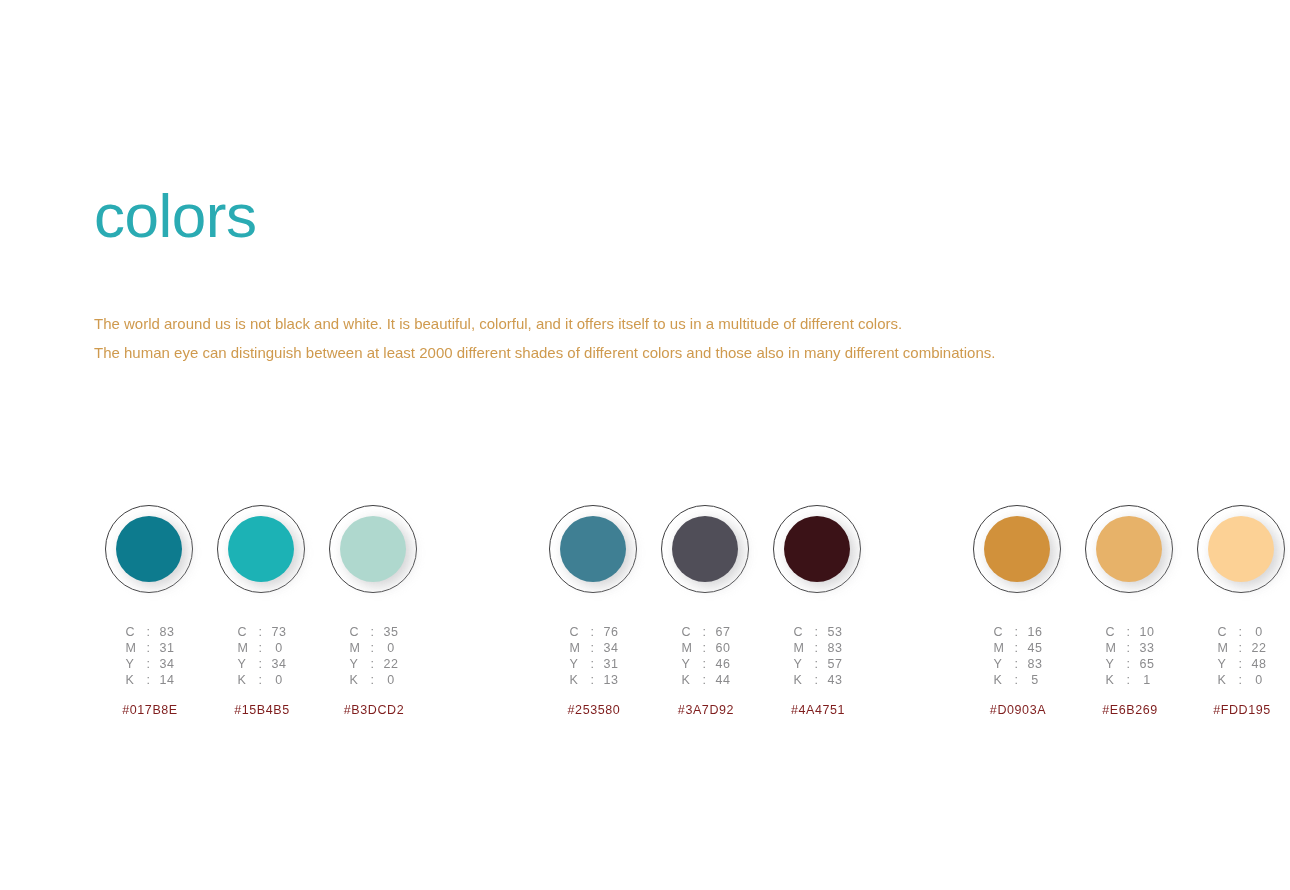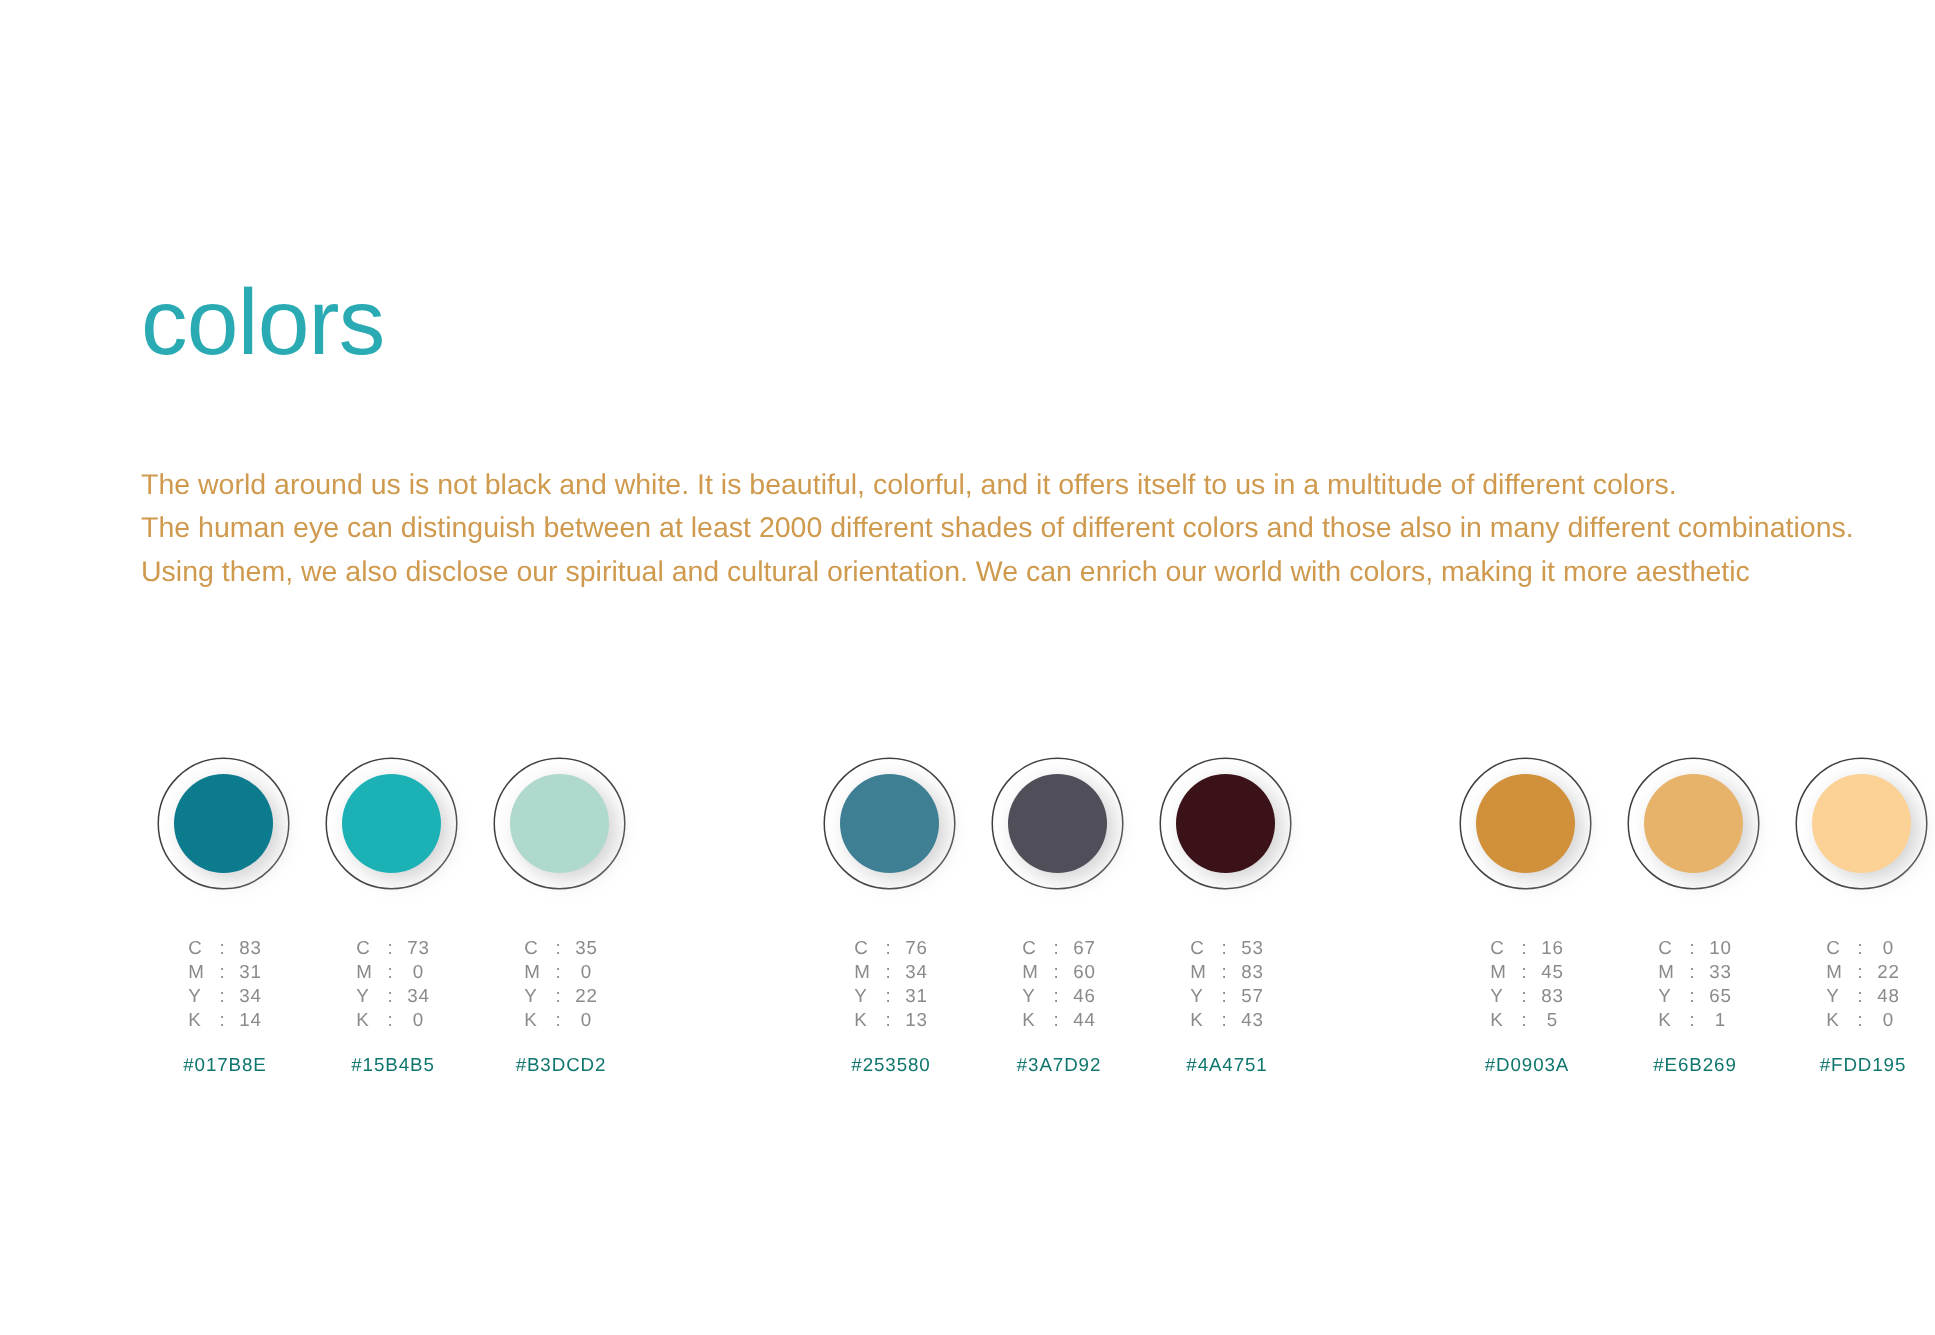--- a/index.html
+++ b/index.html
@@ -27,21 +27,21 @@
     line-height: 1;
   }
 
   
   .intro {
     position: absolute;
     left: 94px;
     top: 310px;
     width: 1130px;
     color: #cf9a4e;
-    font-size: 19px;
+    font-size: 15px;
     line-height: 28.8px;
     font-weight: 400;
   }
   .intro .line { white-space: nowrap; }
 
   
   .palette {
     position: absolute;
     left: 0;
     top: 505px;
@@ -111,33 +111,32 @@
     letter-spacing: 0.6px;
     line-height: 14px;
   }
   .cmyk .k { text-align: left; }
   .cmyk .sep { text-align: center; }
   .cmyk .v { text-align: center; }
 
   .hex {
     margin-top: 16px;
     font-size: 12.5px;
-    color: #0f766e;
+    color: #7f1d1d;
     letter-spacing: 0.6px;
   }
 </style>
 </head>
 <body style="background: rgb(255, 255, 255);">
 
 <div class="page-title" style="color: rgb(42, 171, 179);">colors</div>
 
 <div class="intro" style="color: rgb(207, 154, 78);">
   <div class="line">The world around us is not black and white. It is beautiful, colorful, and it offers itself to us in a multitude of different colors.</div>
   <div class="line">The human eye can distinguish between at least 2000 different shades of different colors and those also in many different combinations.</div>
-  <div class="line">Using them, we also disclose our spiritual and cultural orientation. We can enrich our world with colors, making it more aesthetic</div>
 </div>
 
 <div class="palette">
 
   <div class="group group-1">
     <div class="swatch">
       <div class="ring-wrap">
         <div class="ring"></div>
         <div class="disc-shadow"></div>
         <div class="disc" style="background: rgb(13, 123, 142);"></div>

